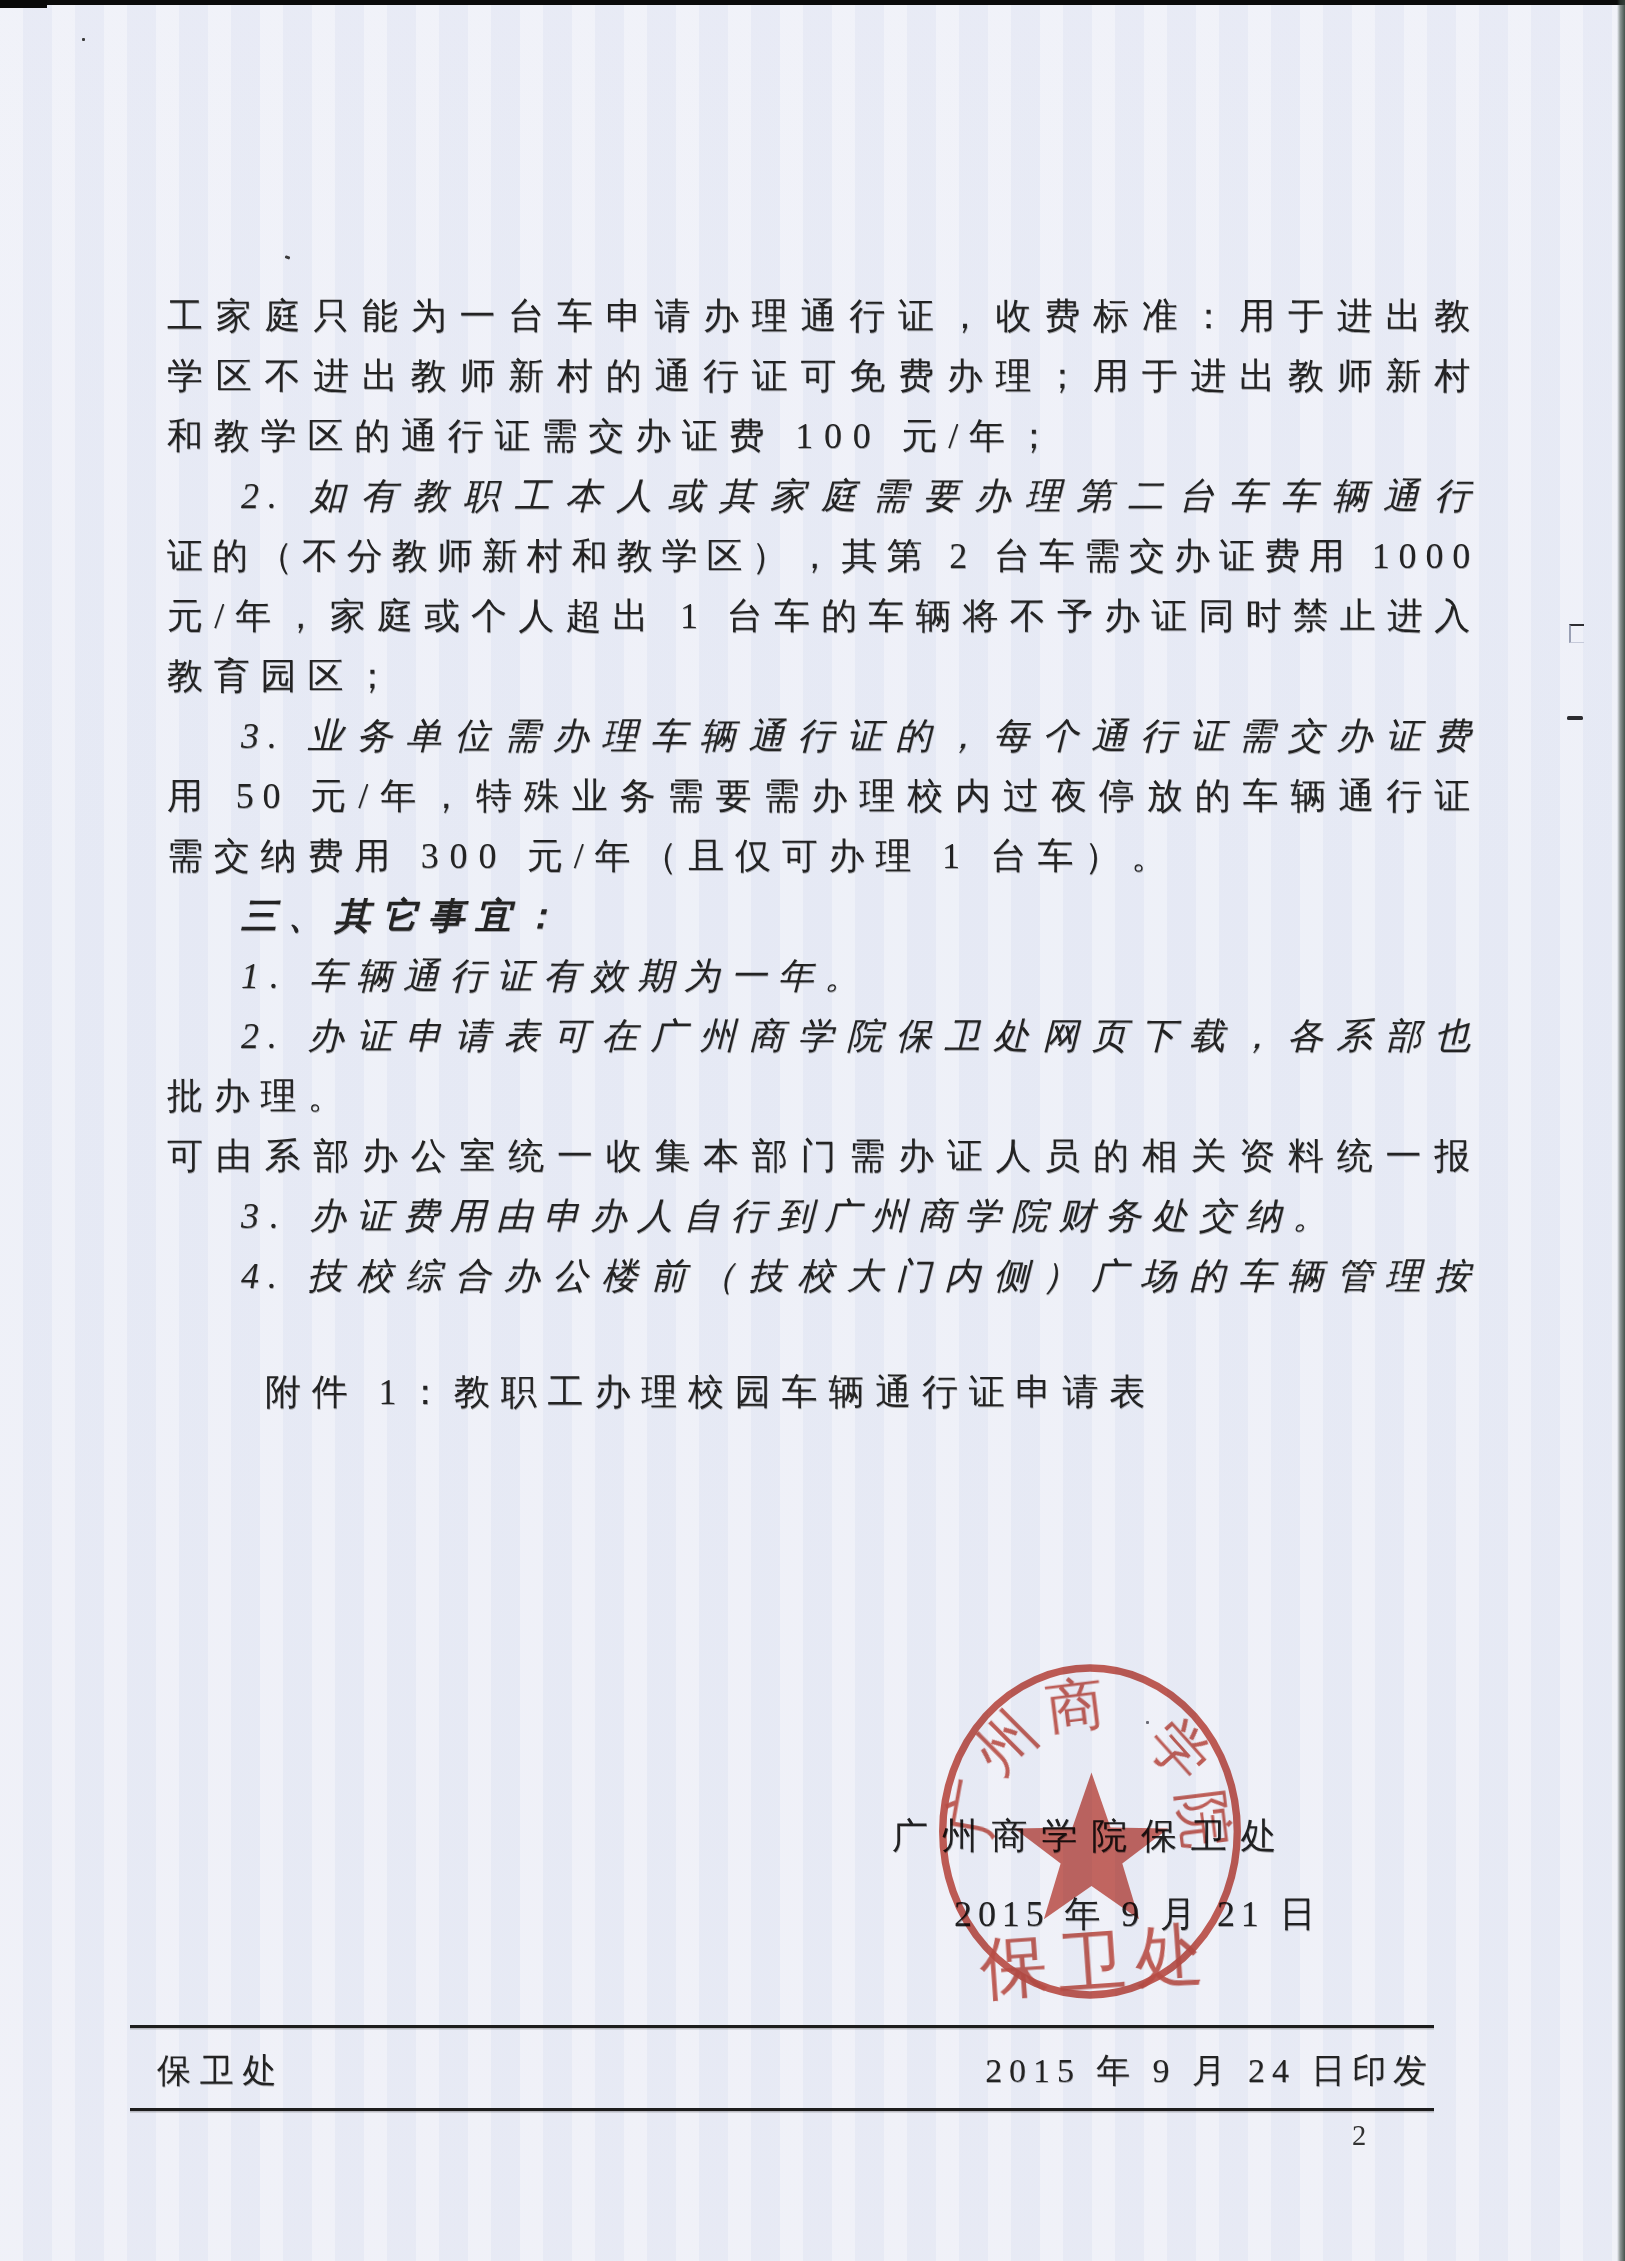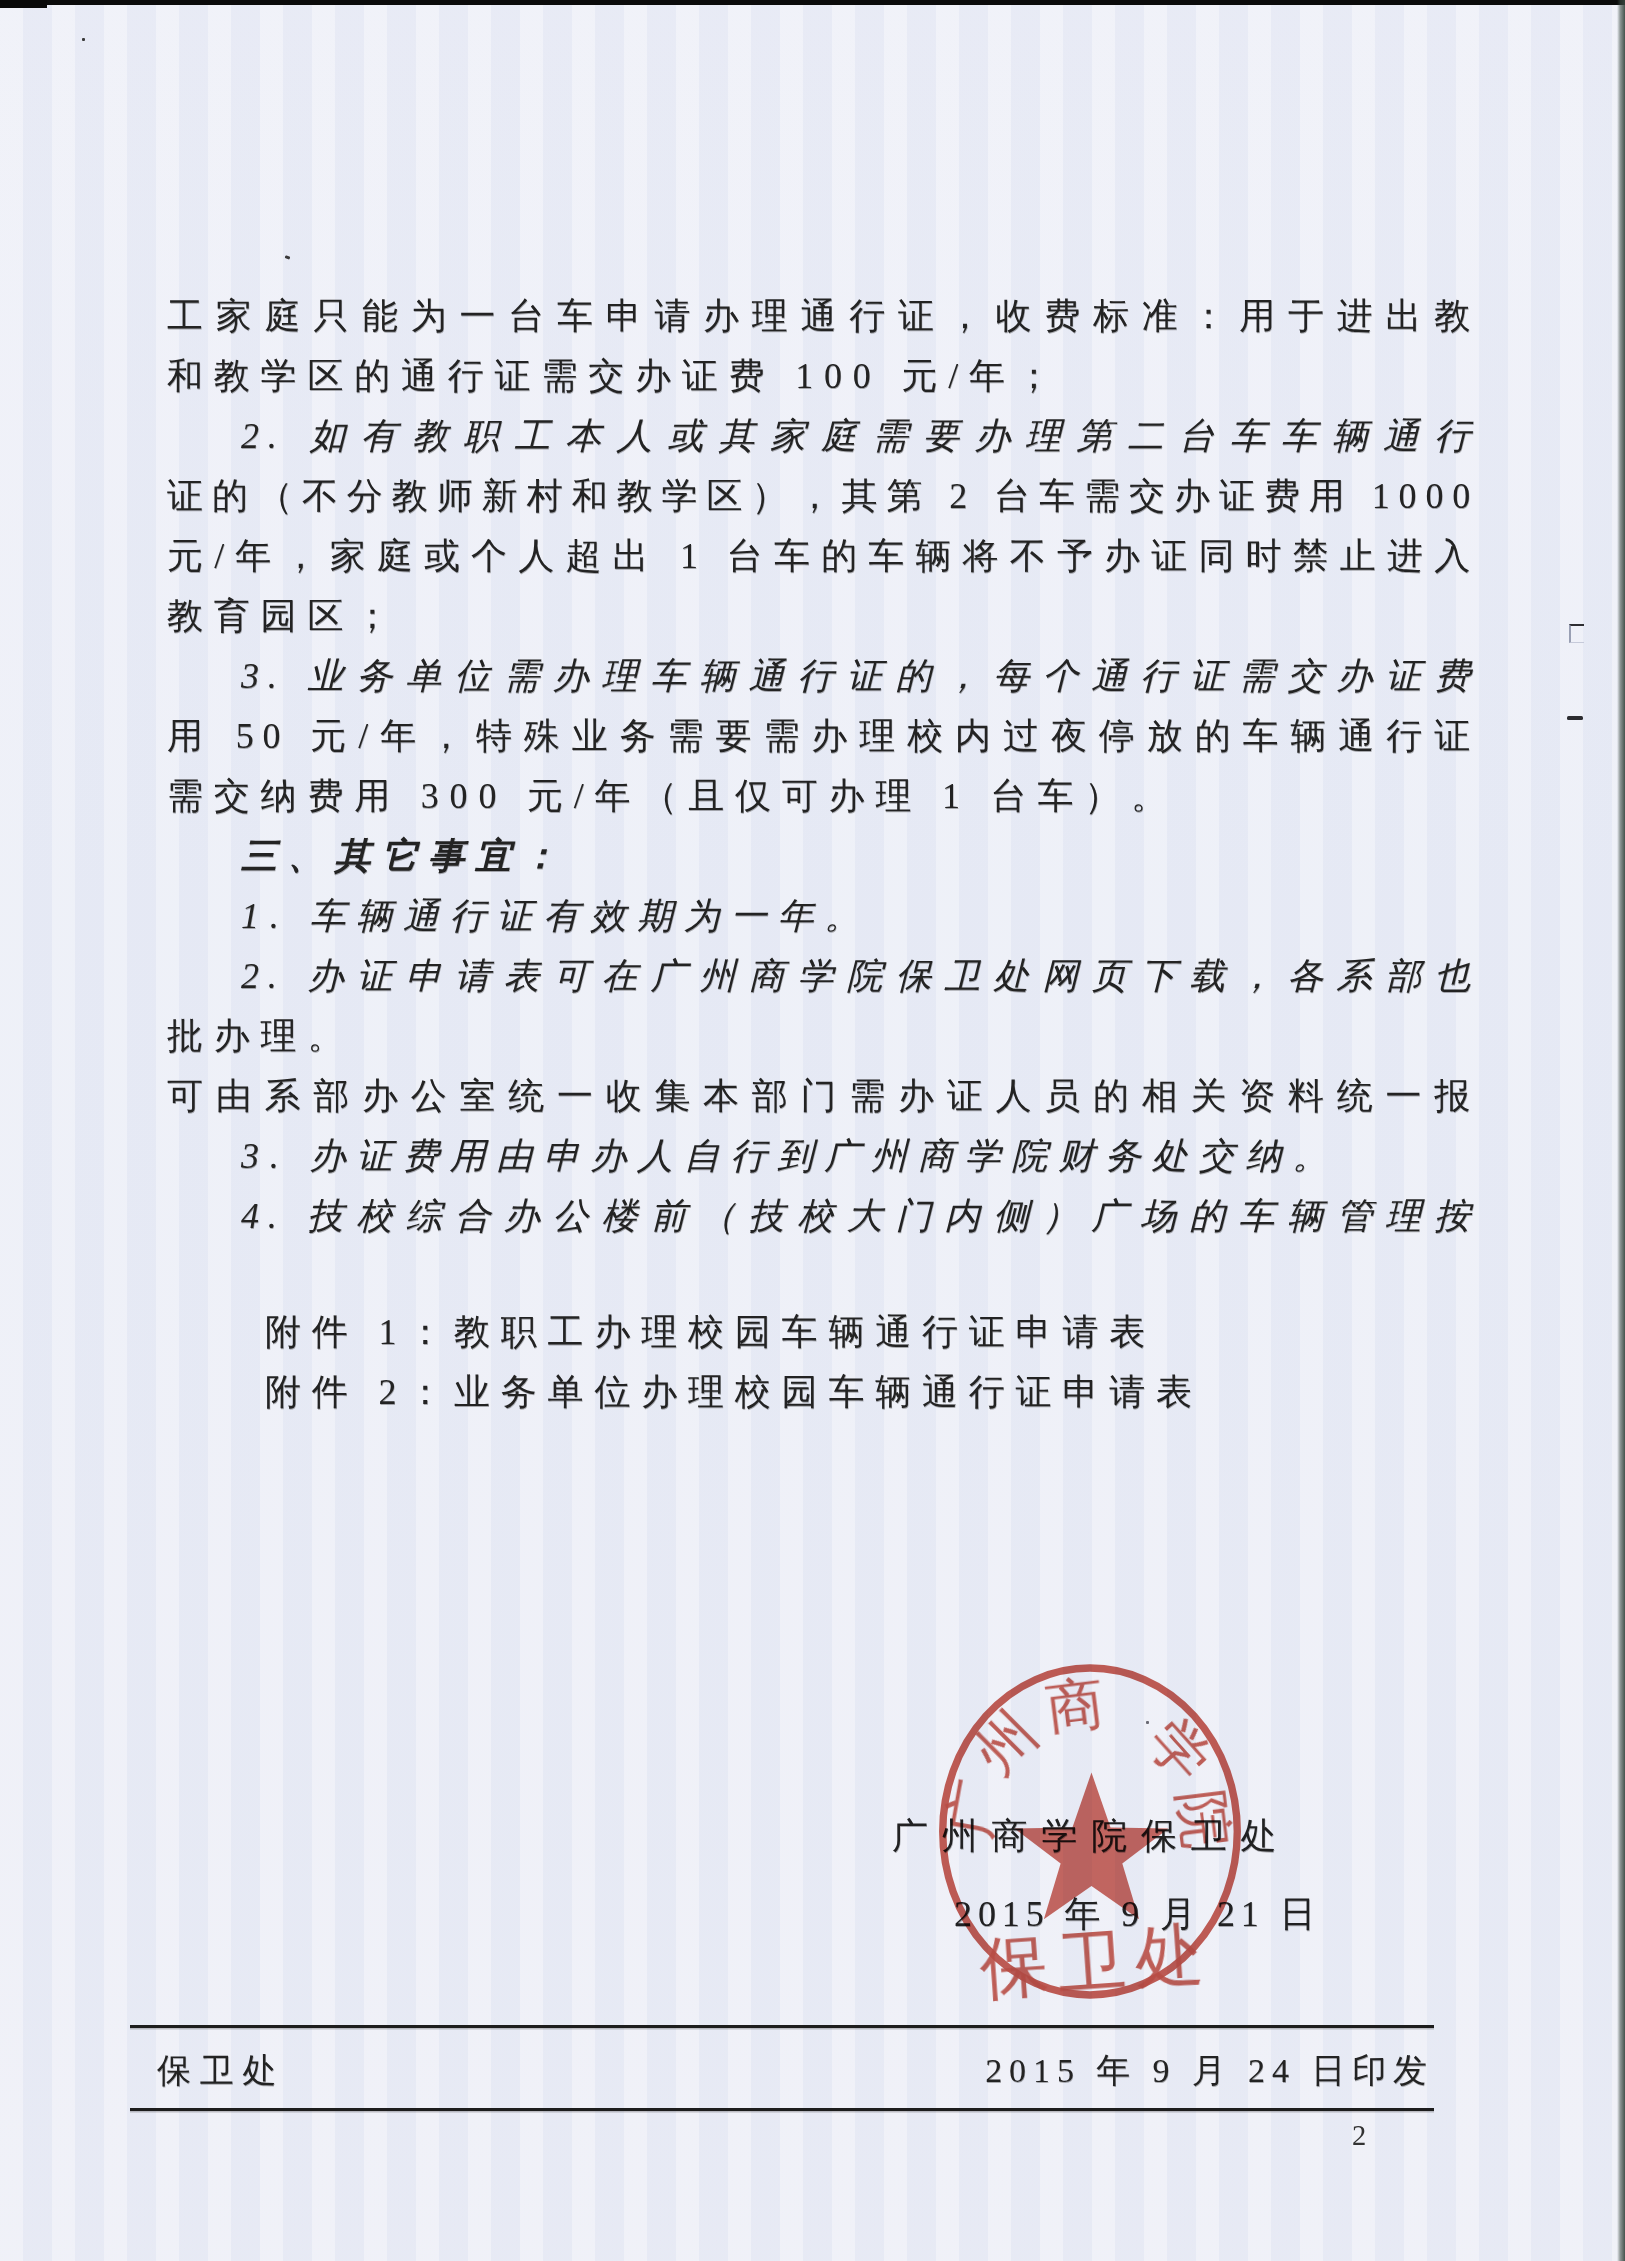--- a/index.html
+++ b/index.html
@@ -62,38 +62,38 @@
   <div class="top-bar-corner"></div>
   <div class="right-strip"></div>
   <div class="speck speck-dot1"></div>
   <div class="speck speck-dot2"></div>
   <div class="speck speck-dot3"></div>
   <div class="speck speck-dash"></div>
   <div class="speck-bracket"></div>
 
   <div class="doc-body ink">
     <div class="ln jst">工家庭只能为一台车申请办理通行证，收费标准：用于进出教</div>
+    <div class="ln jst">学区不进出教师新村的通行证可免费办理；用于进出教师新村</div>
     <div class="ln">和教学区的通行证需交办证费 100 元/年；</div>
     <div class="ln jst ind2">2. 如有教职工本人或其家庭需要办理第二台车车辆通行</div>
     <div class="ln jst">证的（不分教师新村和教学区），其第 2 台车需交办证费用 1000</div>
     <div class="ln jst">元/年，家庭或个人超出 1 台车的车辆将不予办证同时禁止进入</div>
     <div class="ln">教育园区；</div>
     <div class="ln jst ind2">3. 业务单位需办理车辆通行证的，每个通行证需交办证费</div>
     <div class="ln jst">用 50 元/年，特殊业务需要需办理校内过夜停放的车辆通行证</div>
     <div class="ln">需交纳费用 300 元/年（且仅可办理 1 台车）。</div>
     <div class="ln ind2 bold">三、其它事宜：</div>
     <div class="ln ind2">1. 车辆通行证有效期为一年。</div>
     <div class="ln jst ind2">2. 办证申请表可在广州商学院保卫处网页下载，各系部也</div>
     <div class="ln">批办理。</div>
     <div class="ln jst">可由系部办公室统一收集本部门需办证人员的相关资料统一报</div>
     <div class="ln ind2">3. 办证费用由申办人自行到广州商学院财务处交纳。</div>
     <div class="ln jst ind2">4. 技校综合办公楼前（技校大门内侧）广场的车辆管理按</div>
     <div class="gap"></div>
     <div class="ln ind3">附件 1：教职工办理校园车辆通行证申请表</div>
-    <div class="ln ind3">附件 2：业务单位办理校园车辆通行证申请表</div>
   </div>
 
   <svg class="stamp" viewBox="0 0 660 710" xmlns="http://www.w3.org/2000/svg">
     <ellipse cx="330" cy="355" rx="300" ry="333" fill="none" stroke="#bf4136" stroke-width="15" opacity="0.92"></ellipse>
     <polygon points="333,235 371.8,346.6 489.9,349 395.8,420.4 430,533.5 333,466 236,533.5 270.2,420.4 176.1,349 294.2,346.6" fill="#bf4136" opacity="0.85"></polygon>
     <g font-family="Liberation Serif, DejaVu Serif, serif" fill="#bf4136" font-size="118" text-anchor="middle" opacity="0.9">
       <text x="94" y="348" transform="rotate(-80 94 309)">广</text>
       <text x="160" y="214" transform="rotate(-45 160 175)">州</text>
       <text x="300" y="139" transform="rotate(-7 300 100)">商</text>
       <text x="512" y="229" transform="rotate(48 512 190)">学</text>

